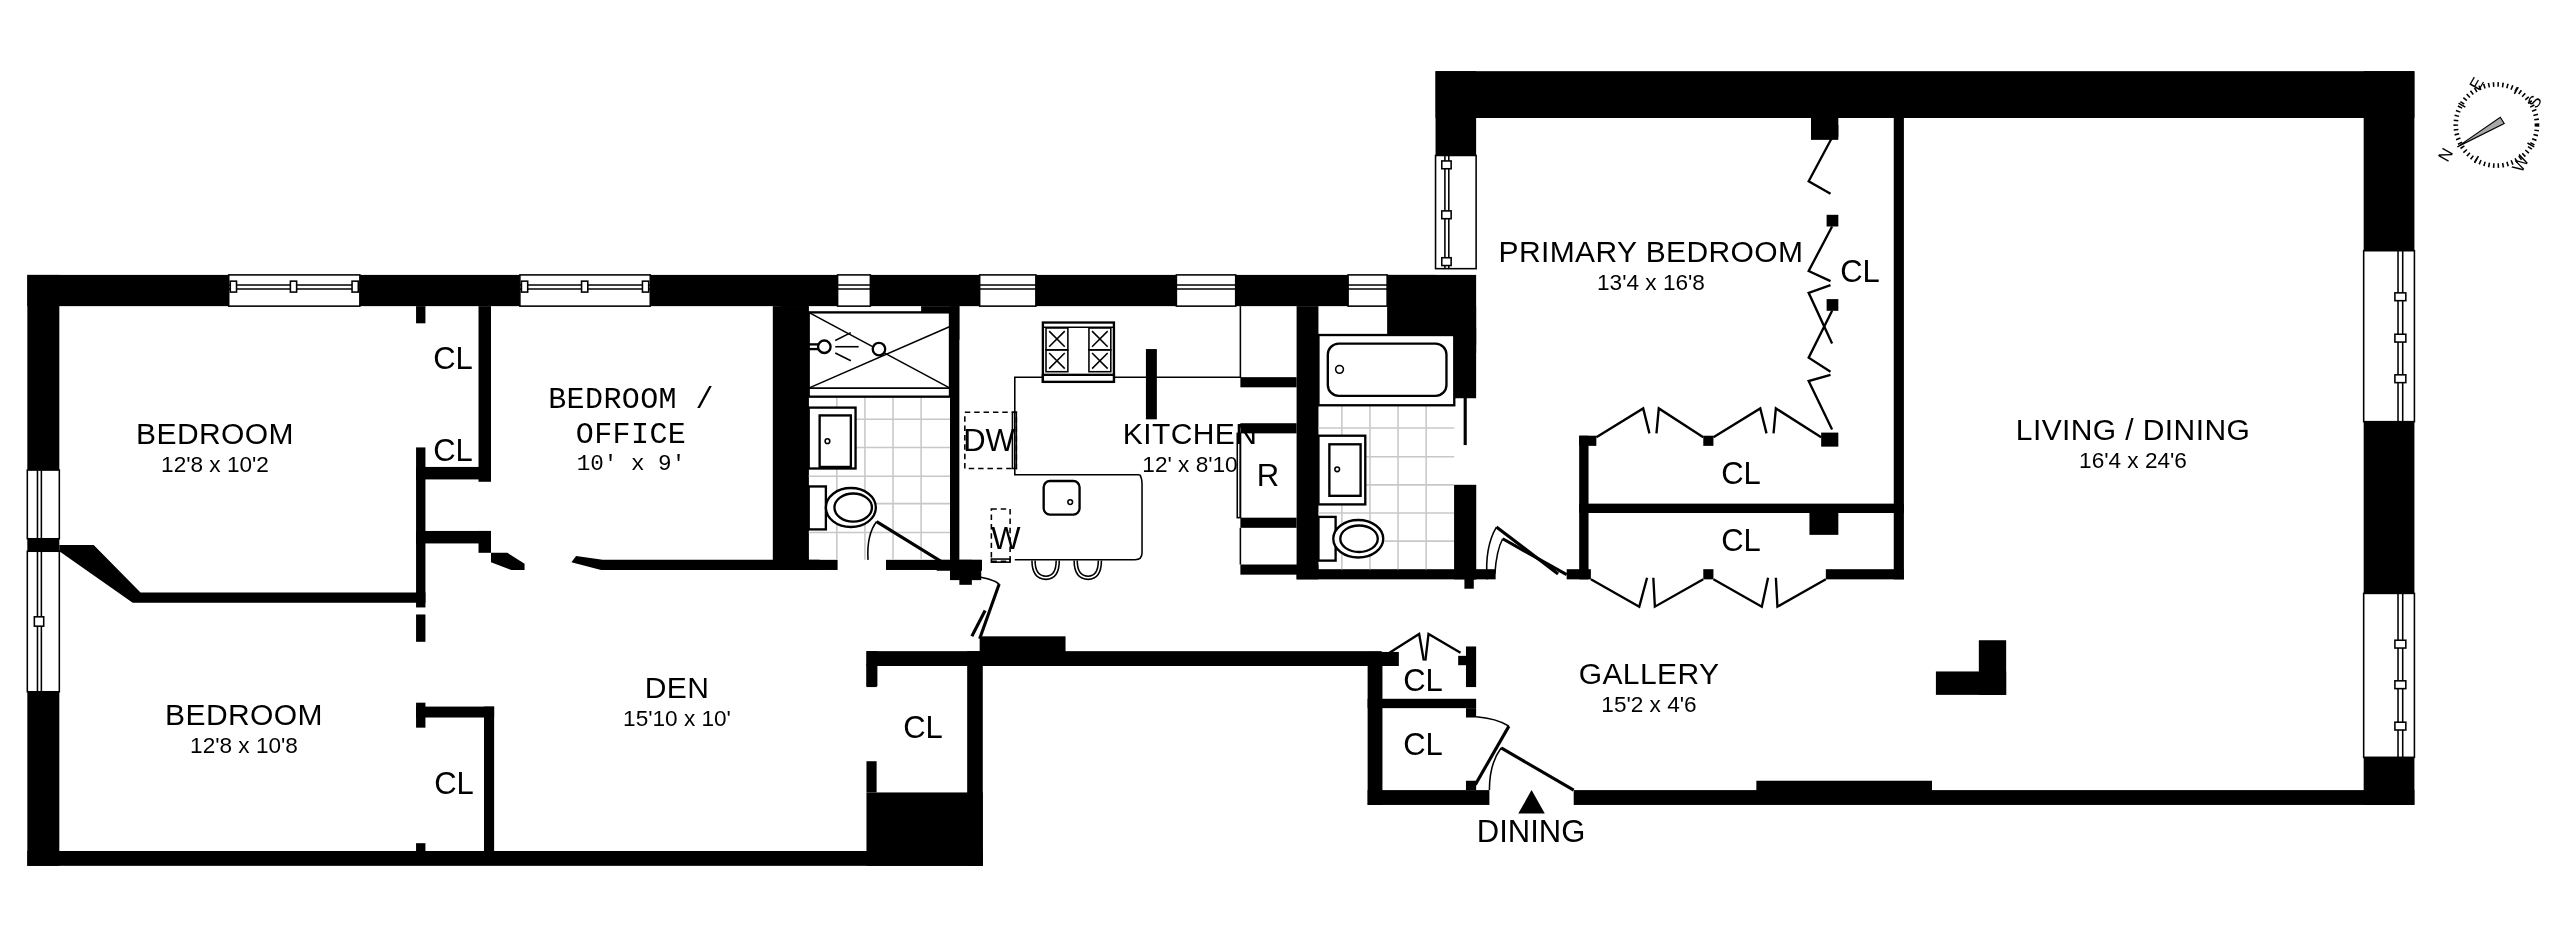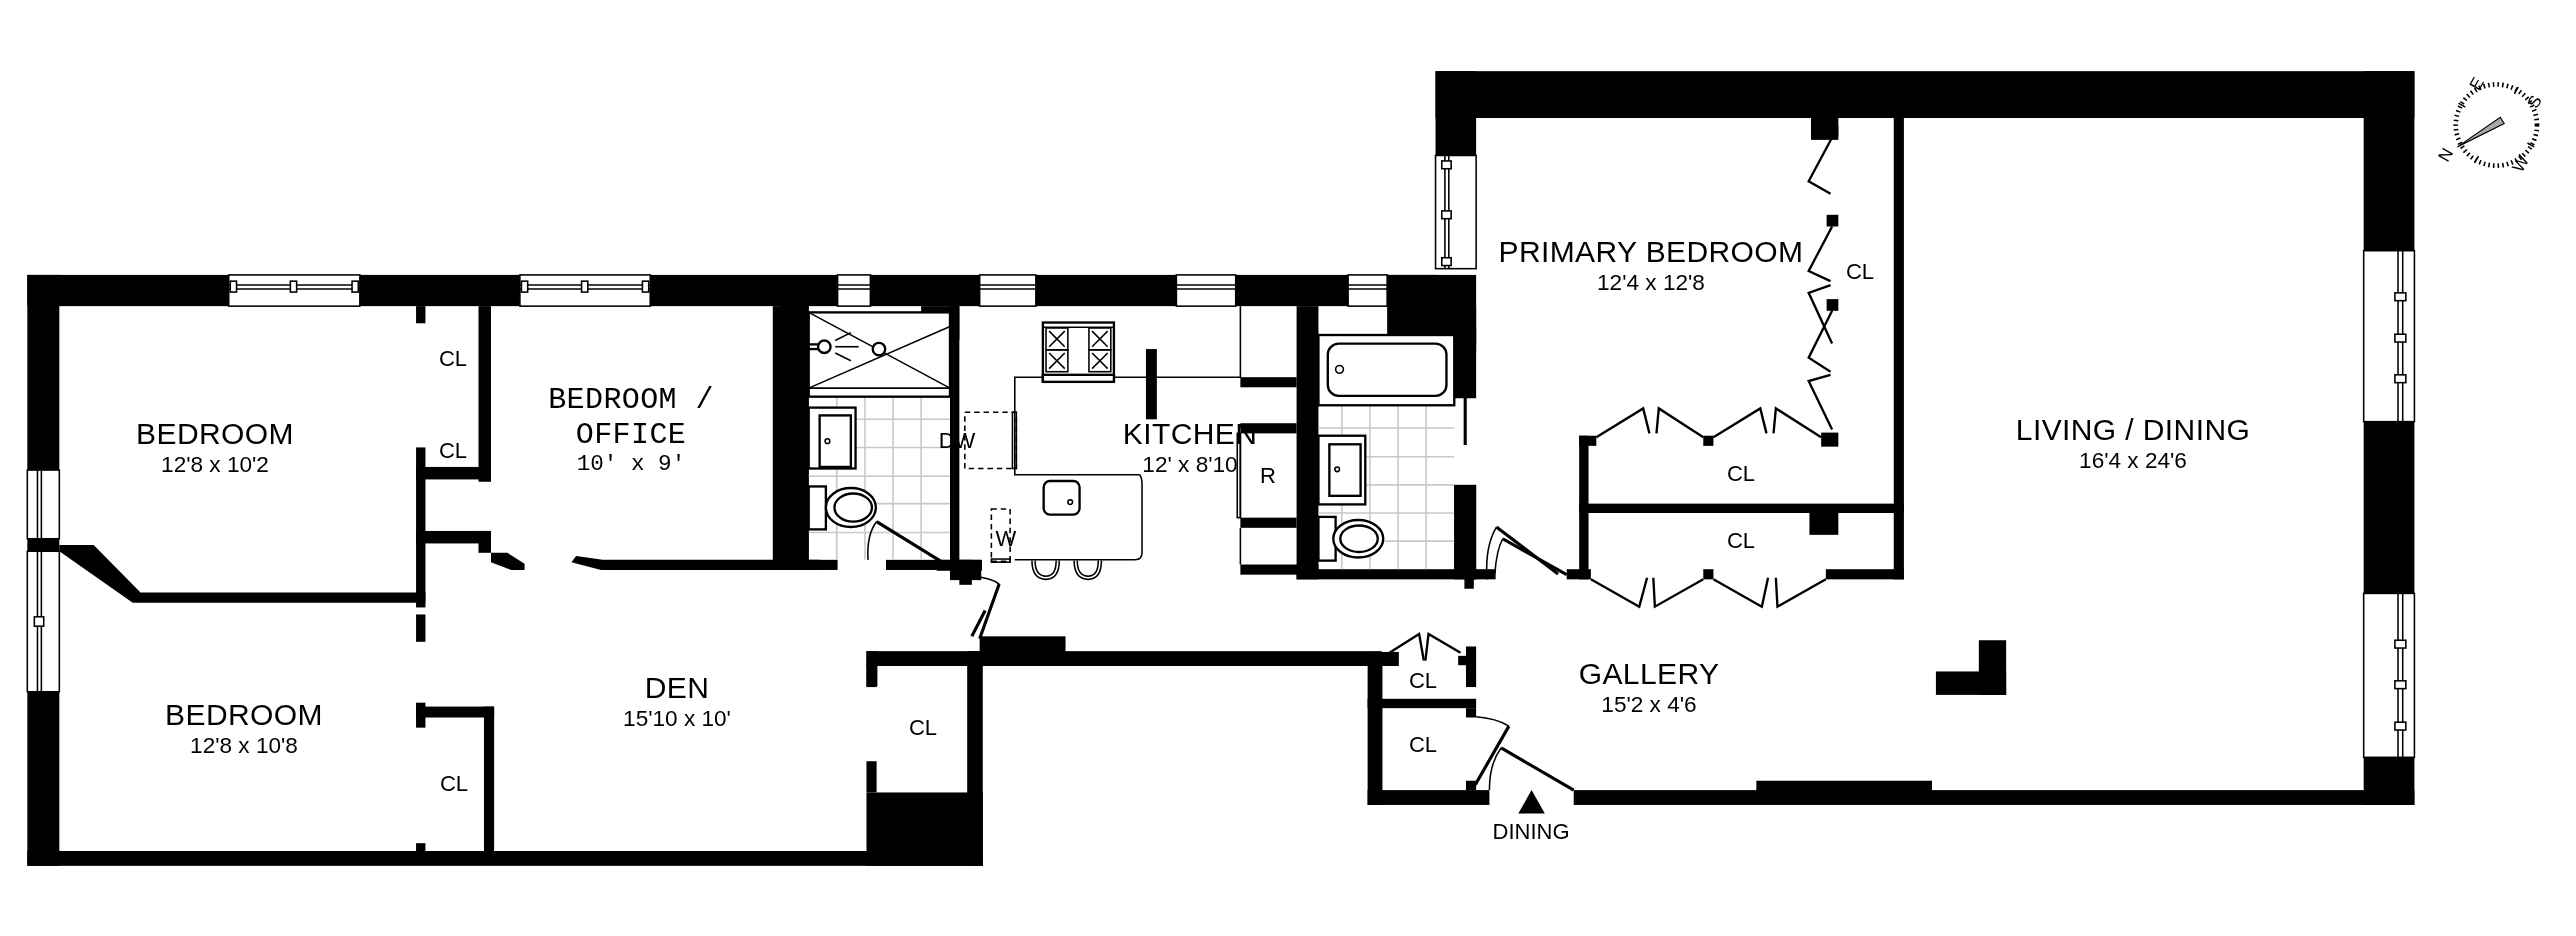--- a/index.html
+++ b/index.html
@@ -11,21 +11,21 @@
   .win-post { fill: #ffffff; stroke: #000000; stroke-width: 2; }
   .door { fill: none; stroke: #000000; stroke-width: 4; }
   .fix { fill: #ffffff; stroke: #000000; stroke-width: 3; }
   .fix-thin { fill: none; stroke: #000000; stroke-width: 2; }
   .tile { stroke: #c8c8c8; stroke-width: 2; }
   .dash { fill: none; stroke: #000000; stroke-width: 2; stroke-dasharray: 7 5; }
   .lbl { position: absolute; transform: translate(-50%, -50%); text-align: center;
          color: #000000; white-space: nowrap; line-height: 1.15; }
   .room-name { font-size: 30px; letter-spacing: 0.4px; display: block; }
   .room-dim { font-size: 22.6px; display: block; }
-  .small { font-size: 22px; }
+  .small { font-size: 31px; }
   .compass-txt { font-size: 17px; }
 </style>
 </head>
 <body>
 
 <svg id="plan" viewBox="0 0 3300 1200" xmlns="http://www.w3.org/2000/svg">
 
   <g>
 
     <rect class="wall" x="35" y="352" width="258" height="40"></rect>
@@ -367,21 +367,21 @@
   <span class="room-dim">15'10 x 10'</span>
 </div>
 
 <div class="lbl" style="left:1190px; top:447px;">
   <span class="room-name">KITCHEN</span>
   <span class="room-dim">12' x 8'10</span>
 </div>
 
 <div class="lbl" style="left:1651px; top:265px;">
   <span class="room-name">PRIMARY BEDROOM</span>
-  <span class="room-dim">12'4 x 12'8</span>
+  <span class="room-dim">13'4 x 16'8</span>
 </div>
 
 <div class="lbl" style="left:2133px; top:443px;">
   <span class="room-name">LIVING / DINING</span>
   <span class="room-dim">16'4 x 24'6</span>
 </div>
 
 <div class="lbl" style="left:1649px; top:687px;">
   <span class="room-name">GALLERY</span>
   <span class="room-dim">15'2 x 4'6</span>
@@ -390,21 +390,21 @@
 <div class="lbl small" style="left:453px; top:359px;">CL</div>
 <div class="lbl small" style="left:453px; top:451px;">CL</div>
 <div class="lbl small" style="left:454px; top:784px;">CL</div>
 <div class="lbl small" style="left:923px; top:728px;">CL</div>
 <div class="lbl small" style="left:1860px; top:272px;">CL</div>
 <div class="lbl small" style="left:1741px; top:474px;">CL</div>
 <div class="lbl small" style="left:1741px; top:541px;">CL</div>
 <div class="lbl small" style="left:1423px; top:681px;">CL</div>
 <div class="lbl small" style="left:1423px; top:745px;">CL</div>
 
-<div class="lbl small" style="left:957px; top:441px;">DW</div>
+<div class="lbl small" style="left:989px; top:441px;">DW</div>
 <div class="lbl small" style="left:1006px; top:539px;">W</div>
 <div class="lbl small" style="left:1268px; top:476px;">R</div>
 
 <div class="lbl small" style="left:1531px; top:832px;">DINING</div>
 
 <div class="lbl compass-txt" style="left:2446px; top:155px; transform:translate(-50%,-50%) rotate(-60deg);">N</div>
 <div class="lbl compass-txt" style="left:2477px; top:84px; transform:translate(-50%,-50%) rotate(-60deg);">E</div>
 <div class="lbl compass-txt" style="left:2535px; top:102px; transform:translate(-50%,-50%) rotate(-60deg);">S</div>
 <div class="lbl compass-txt" style="left:2521px; top:164px; transform:translate(-50%,-50%) rotate(-60deg);">W</div>
 

